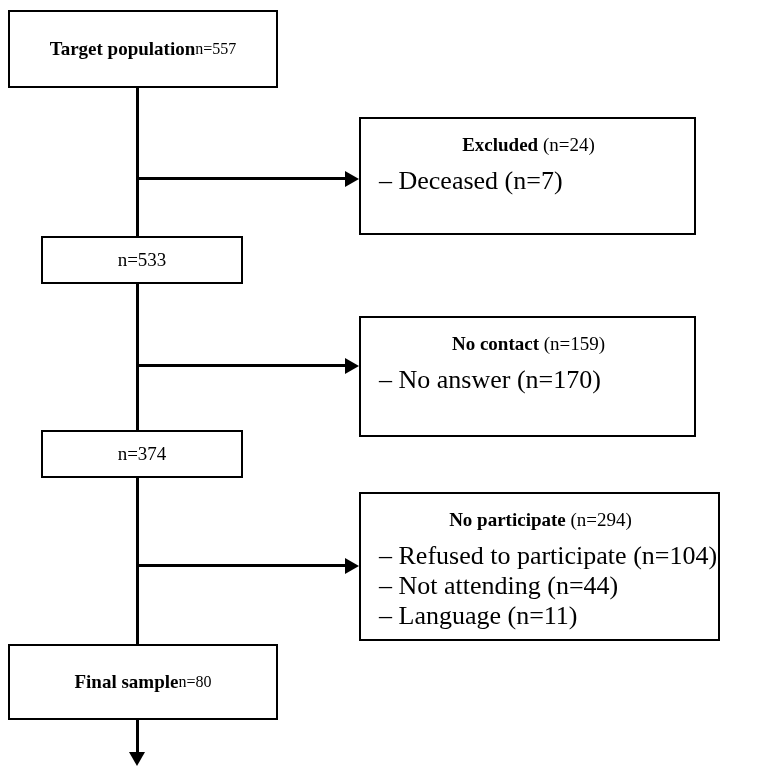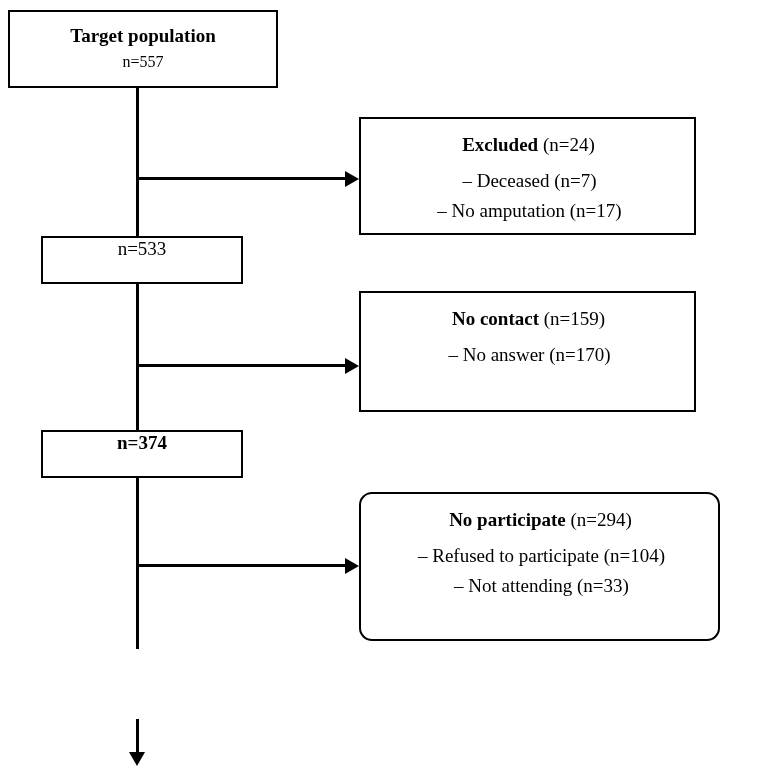--- a/index.html
+++ b/index.html
@@ -22,59 +22,59 @@
   }
   .box {
     position: absolute;
     border: 2px solid #000000;
     background: #ffffff;
     box-sizing: border-box;
   }
   .center-box {
     text-align: center;
     display: flex;
-    flex-direction: column;
+    flex-direction: row;
     justify-content: center;
     align-items: center;
   }
   .box-title {
     font-weight: bold;
     font-size: 19px;
     line-height: 26px;
     white-space: nowrap;
   }
   .box-sub {
     font-size: 16px;
     line-height: 26px;
     white-space: nowrap;
   }
   .small-box {
     display: flex;
     justify-content: center;
+    align-items: center;
     font-size: 19px;
   }
   .side-box {
     padding: 12px 14px 14px 16px;
   }
   .side-head {
     text-align: center;
     font-size: 19px;
     line-height: 28px;
     margin-bottom: 7px;
     white-space: nowrap;
   }
   .side-head b {
     font-weight: bold;
   }
   .side-item {
-    font-size: 19px;
+    font-size: 26px;
     line-height: 30px;
     white-space: nowrap;
     padding-left: 2px;
-    text-align: center;
   }
   
   .vline {
     position: absolute;
     width: 3px;
     background: #000000;
   }
   .hline {
     position: absolute;
     height: 3px;
@@ -113,48 +113,52 @@
 
   <div class="hline" style="left:136px; top:177px; width:212px;"></div>
   <div class="arrow-right" style="left:345px; top:171px;"></div>
 
   <div class="box side-box" style="left:359px; top:117px; width:337px; height:118px;">
     <div class="side-head">
       <b>Excluded</b>
       <span>(n=24)</span>
     </div>
     <div class="side-item">– Deceased (n=7)</div>
-    <div class="side-item">– No amputation (n=17)</div>
   </div>
 
   <div class="box small-box" style="left:41px; top:236px; width:202px; height:48px;">
     <span>n=533</span>
   </div>
 
   <div class="hline" style="left:136px; top:364px; width:212px;"></div>
   <div class="arrow-right" style="left:345px; top:358px;"></div>
 
-  <div class="box side-box" style="left:359px; top:291px; width:337px; height:121px;">
+  <div class="box side-box" style="left:359px; top:316px; width:337px; height:121px;">
     <div class="side-head">
       <b>No contact</b>
       <span>(n=159)</span>
     </div>
     <div class="side-item">– No answer (n=170)</div>
   </div>
 
-  <div class="box small-box" style="left:41px; top:430px; width:202px; height:48px;font-weight:bold;">
+  <div class="box small-box" style="left:41px; top:430px; width:202px; height:48px;">
     <span>n=374</span>
   </div>
 
   <div class="hline" style="left:136px; top:564px; width:212px;"></div>
   <div class="arrow-right" style="left:345px; top:558px;"></div>
 
-  <div class="box side-box" style="left:359px; top:492px; width:361px; height:149px;border-radius:13px;">
+  <div class="box side-box" style="left:359px; top:492px; width:361px; height:149px;">
     <div class="side-head">
       <b>No participate</b>
       <span>(n=294)</span>
     </div>
     <div class="side-item">– Refused to participate (n=104)</div>
-    <div class="side-item">– Not attending (n=33)</div>
+    <div class="side-item">– Not attending (n=44)</div>
+    <div class="side-item">– Language (n=11)</div>
   </div>
 
+  <div class="box center-box" style="left:8px; top:644px; width:270px; height:76px;">
+    <div class="box-title">Final sample</div>
+    <div class="box-sub">n=80</div>
+  </div>
 
 </div>
 
 </body></html>

